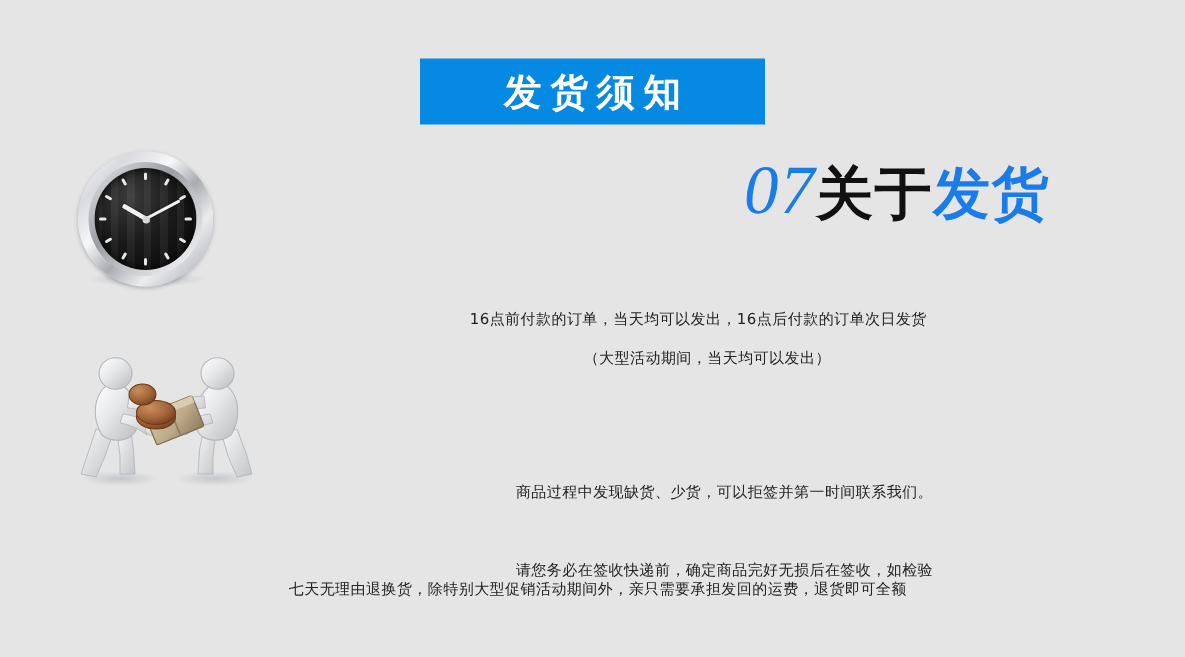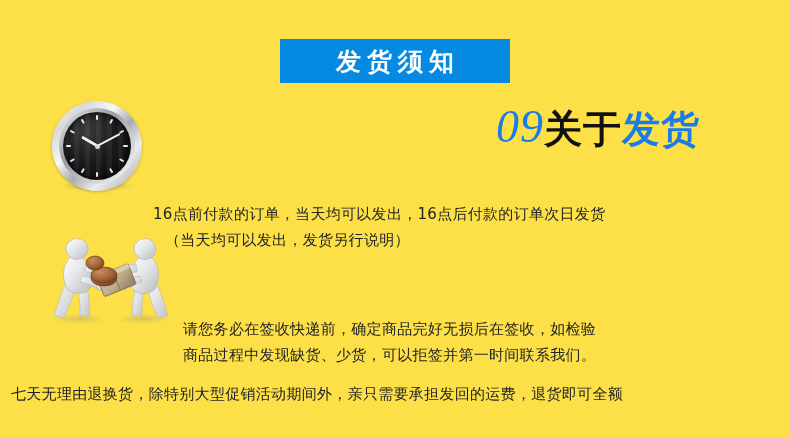--- a/index.html
+++ b/index.html
@@ -11,21 +11,21 @@
     height: 438px;
     background: #f5f6fb;
     font-family: "Liberation Sans", "DejaVu Sans", sans-serif;
     overflow: hidden;
     position: relative;
   }
   .page {
     position: relative;
     width: 790px;
     height: 438px;
-    background: #fde047;
+    background: #e5e5e5;
   }
 
   
   .banner {
     position: absolute;
     left: 280px;
     top: 39px;
     width: 230px;
     height: 44px;
     background: #0589e2;
@@ -66,25 +66,26 @@
   .heading .cn.dark { color: #111111; margin-top: 44px; }
   .heading .cn.blue { color: #1a7ce8; }
 
   #heading-01 { left: 496px; top: 104px; }
   #heading-02 { left: 503px; top: 234px; }
 
   
   .body-text {
     position: absolute;
     color: #232323;
-    font-size: 15px;
+    font-size: 10px;
     line-height: 26px;
     font-family: "DejaVu Sans", "Liberation Sans", sans-serif;
     white-space: pre-line;
     letter-spacing: 0.3px;
+    text-align: center;
   }
   #body-01 {
     left: 153px;
     top: 175px;
     width: 625px;
   }
   #body-01 .line2 { padding-left: 12px; display: block; }
   #body-02 {
     left: 183px;
     top: 290px;
@@ -218,26 +219,26 @@
       <div class="tick" style="transform:rotate(270deg)"></div>
       <div class="tick" style="transform:rotate(300deg)"></div>
       <div class="tick" style="transform:rotate(330deg)"></div>
       <div class="hand hour"></div>
       <div class="hand minute"></div>
       <div class="clock-center"></div>
     </div>
   </div>
 
   <div class="heading" id="heading-01">
-    <span class="num">09</span><span class="cn dark">关于</span><span class="cn blue">发货</span>
+    <span class="num">07</span><span class="cn dark">关于</span><span class="cn blue">发货</span>
   </div>
 
   <div class="body-text" id="body-01">
     <span>16点前付款的订单，当天均可以发出，16点后付款的订单次日发货</span>
-    <span class="line2">（当天均可以发出，发货另行说明）</span>
+    <span class="line2">（大型活动期间，当天均可以发出）</span>
   </div>
 
   <div class="figures">
     <svg class="fig-svg" width="135" height="88" viewBox="0 0 135 88" xmlns="http://www.w3.org/2000/svg" aria-hidden="true">
       <defs>
         <linearGradient id="bodyGrad" x1="0" y1="0" x2="1" y2="1">
           <stop offset="0%" stop-color="#ffffff"></stop>
           <stop offset="45%" stop-color="#e6e7e9"></stop>
           <stop offset="100%" stop-color="#b9bbbe"></stop>
         </linearGradient>
@@ -309,22 +310,22 @@
       <g>
         <ellipse cx="60" cy="42" rx="13" ry="8" fill="url(#brownGrad)" stroke="#6d3b19" stroke-width="0.7"></ellipse>
         <ellipse cx="60" cy="39" rx="13" ry="8" fill="url(#brownGrad)" stroke="#6d3b19" stroke-width="0.7"></ellipse>
         <ellipse cx="51" cy="27" rx="9" ry="7" fill="url(#brownGrad)" stroke="#6d3b19" stroke-width="0.7"></ellipse>
       </g>
     </svg>
   </div>
 
 
   <div class="body-text" id="body-02">
+    <span style="display:block">商品过程中发现缺货、少货，可以拒签并第一时间联系我们。</span>
     <span>请您务必在签收快递前，确定商品完好无损后在签收，如检验</span>
-    <span style="display:block">商品过程中发现缺货、少货，可以拒签并第一时间联系我们。</span>
   </div>
 
   <div class="body-text" id="body-footer">
     <span style="display:block">七天无理由退换货，除特别大型促销活动期间外，亲只需要承担发回的运费，退货即可全额</span>
     <span style="display:block">退款，不需要再扣除邮费，换货需要补加运费，除特别大型促销活动期间外（如双十一、</span>
     
   </div>
 
 </div>
 

